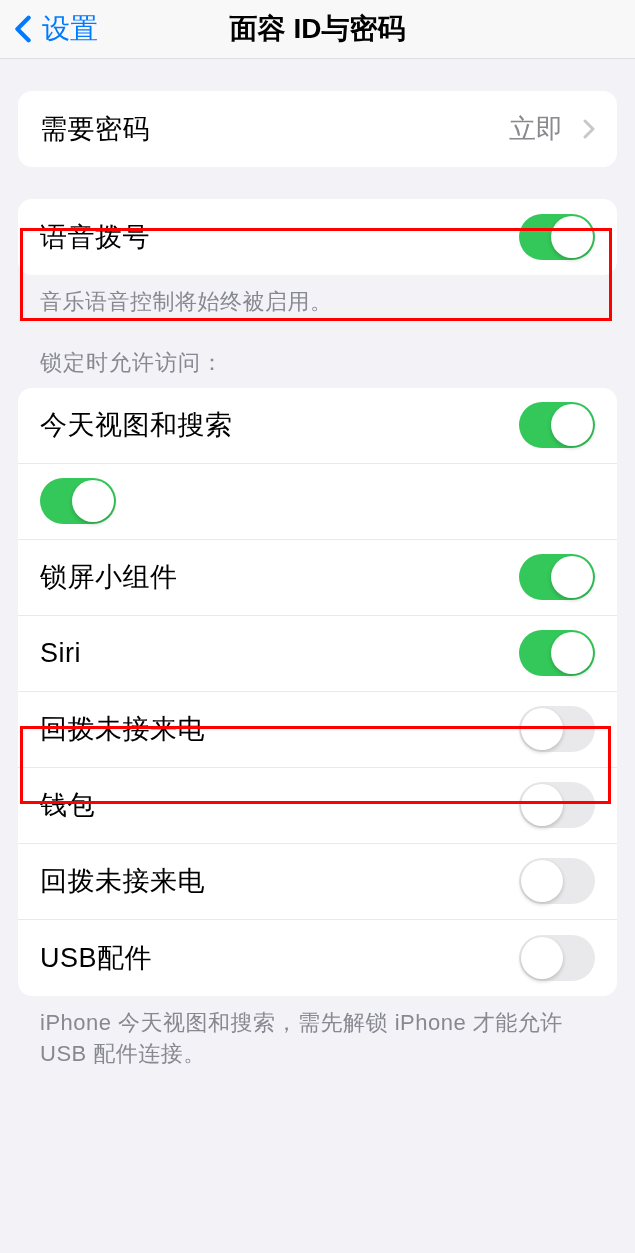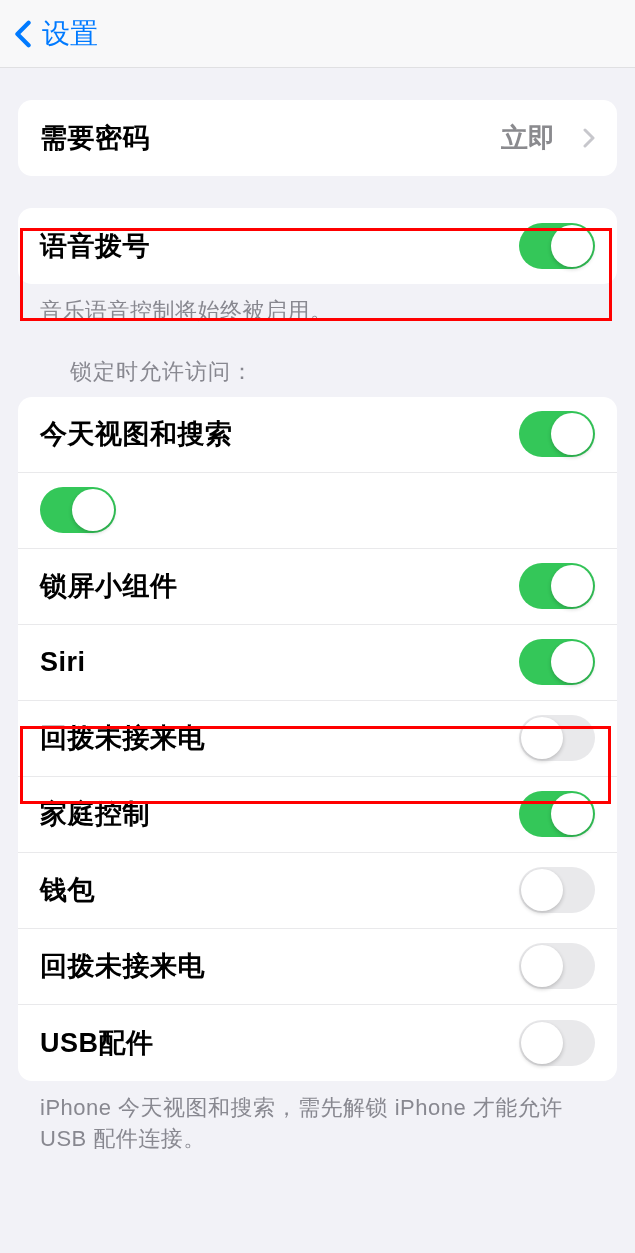--- a/index.html
+++ b/index.html
@@ -9,21 +9,21 @@
       -webkit-font-smoothing: antialiased;
     }
     body {
       font-family: -apple-system, BlinkMacSystemFont, "Helvetica Neue", sans-serif;
       background: #f2f2f7;
       width: 635px;
       height: 1253px;
       overflow: hidden;
     }
     .nav-bar {
-      height: 68px;
+      height: 59px;
       background: #f8f8f9;
       border-bottom: 1px solid #e0e0e2;
       display: flex;
       align-items: center;
       position: relative;
     }
     .back-button {
       display: flex;
       align-items: center;
       color: #007aff;
@@ -61,34 +61,33 @@
     .group.first {
       margin-top: 32px;
     }
     .row {
       display: flex;
       align-items: center;
       justify-content: space-between;
       padding: 0 22px;
       min-height: 76px;
       border-bottom: 1px solid #e9e9eb;
-      font-weight: bold;
     }
     .row:last-child {
       border-bottom: none;
     }
     .row-label {
       font-size: 27px;
       color: #000;
       letter-spacing: 0.5px;
     }
     .row-value-area {
       display: flex;
       align-items: center;
-      gap: 28px;
+      gap: 20px;
     }
     .row-value {
       font-size: 27px;
       color: #8a8a8e;
     }
     .chevron-right {
       width: 12px;
       height: 20px;
       color: #c7c7cc;
     }
@@ -102,21 +101,20 @@
       padding: 12px 22px 0 40px;
       line-height: 1.4;
       letter-spacing: 0.5px;
     }
     .header-text {
       font-size: 22px;
       color: #888890;
       padding: 0 22px 10px 40px;
       margin-top: 30px;
       letter-spacing: 1px;
-      margin-left: 30px;
     }
     .group.after-header {
       margin-top: 0;
     }
     .toggle {
       width: 76px;
       height: 46px;
       background: #e9e9eb;
       border-radius: 23px;
       position: relative;
@@ -156,20 +154,21 @@
 
   <div class="nav-bar">
     <div class="back-button">
       <span class="back-chevron">
         <svg viewBox="0 0 12 20" fill="none" stroke="#007aff" stroke-width="3" stroke-linecap="round" stroke-linejoin="round">
           <polyline points="10,2 2,10 10,18"></polyline>
         </svg>
       </span>
       <span>设置</span>
     </div>
+    <div class="nav-title">面容 ID与密码</div>
   </div>
 
   <div class="content">
 
     <div class="group first">
       <div class="row">
         <span class="row-label">需要密码</span>
         <div class="row-value-area">
           <span class="row-value">立即</span>
           <span class="chevron-right">
@@ -217,26 +216,20 @@
             <div class="toggle-knob"></div>
           </div>
         </div>
         <div class="row">
           <span class="row-label">回拨未接来电</span>
           <div class="toggle">
             <div class="toggle-knob"></div>
           </div>
         </div>
         <div class="row">
-          <span class="row-label">家庭控制</span>
-          <div class="toggle on">
-            <div class="toggle-knob"></div>
-          </div>
-        </div>
-        <div class="row">
           <span class="row-label">钱包</span>
           <div class="toggle">
             <div class="toggle-knob"></div>
           </div>
         </div>
         <div class="row">
           <span class="row-label">回拨未接来电</span>
           <div class="toggle">
             <div class="toggle-knob"></div>
           </div>

